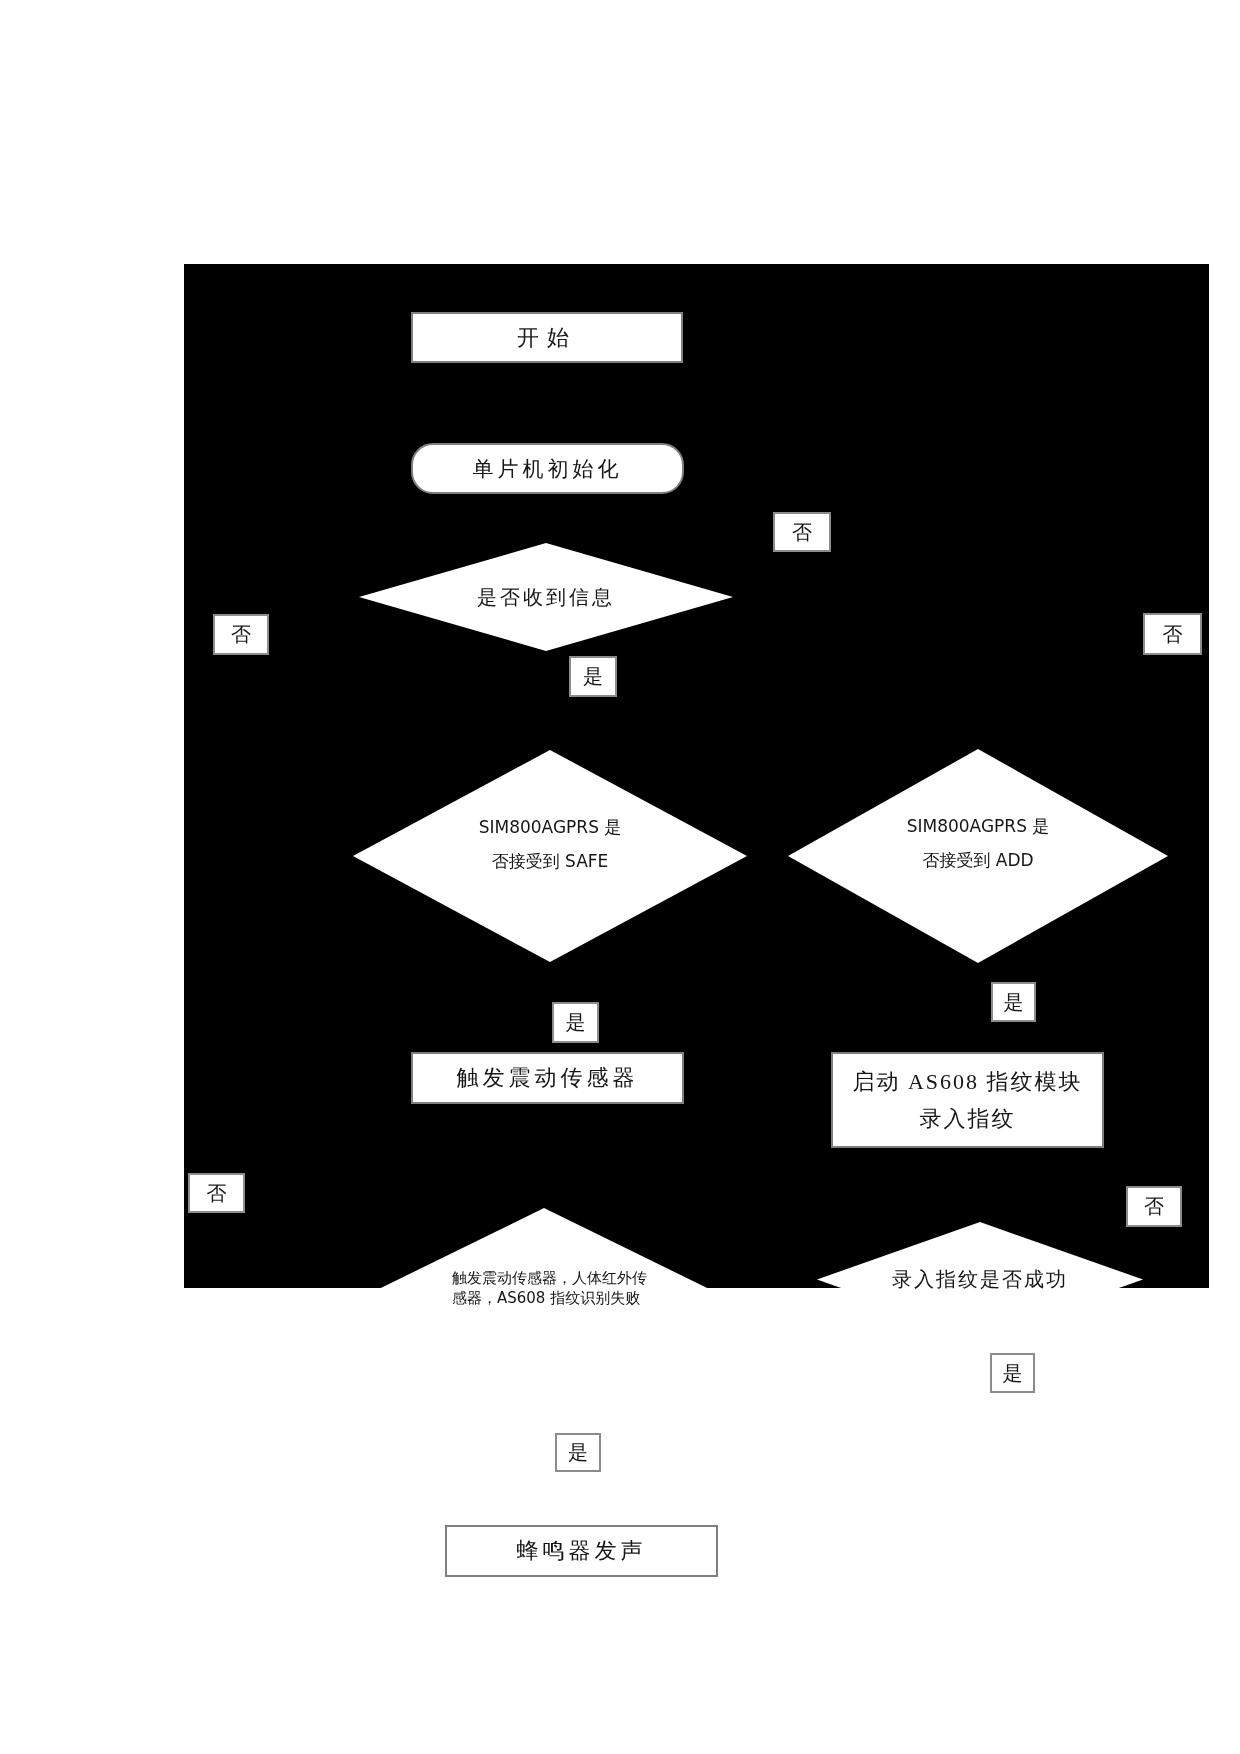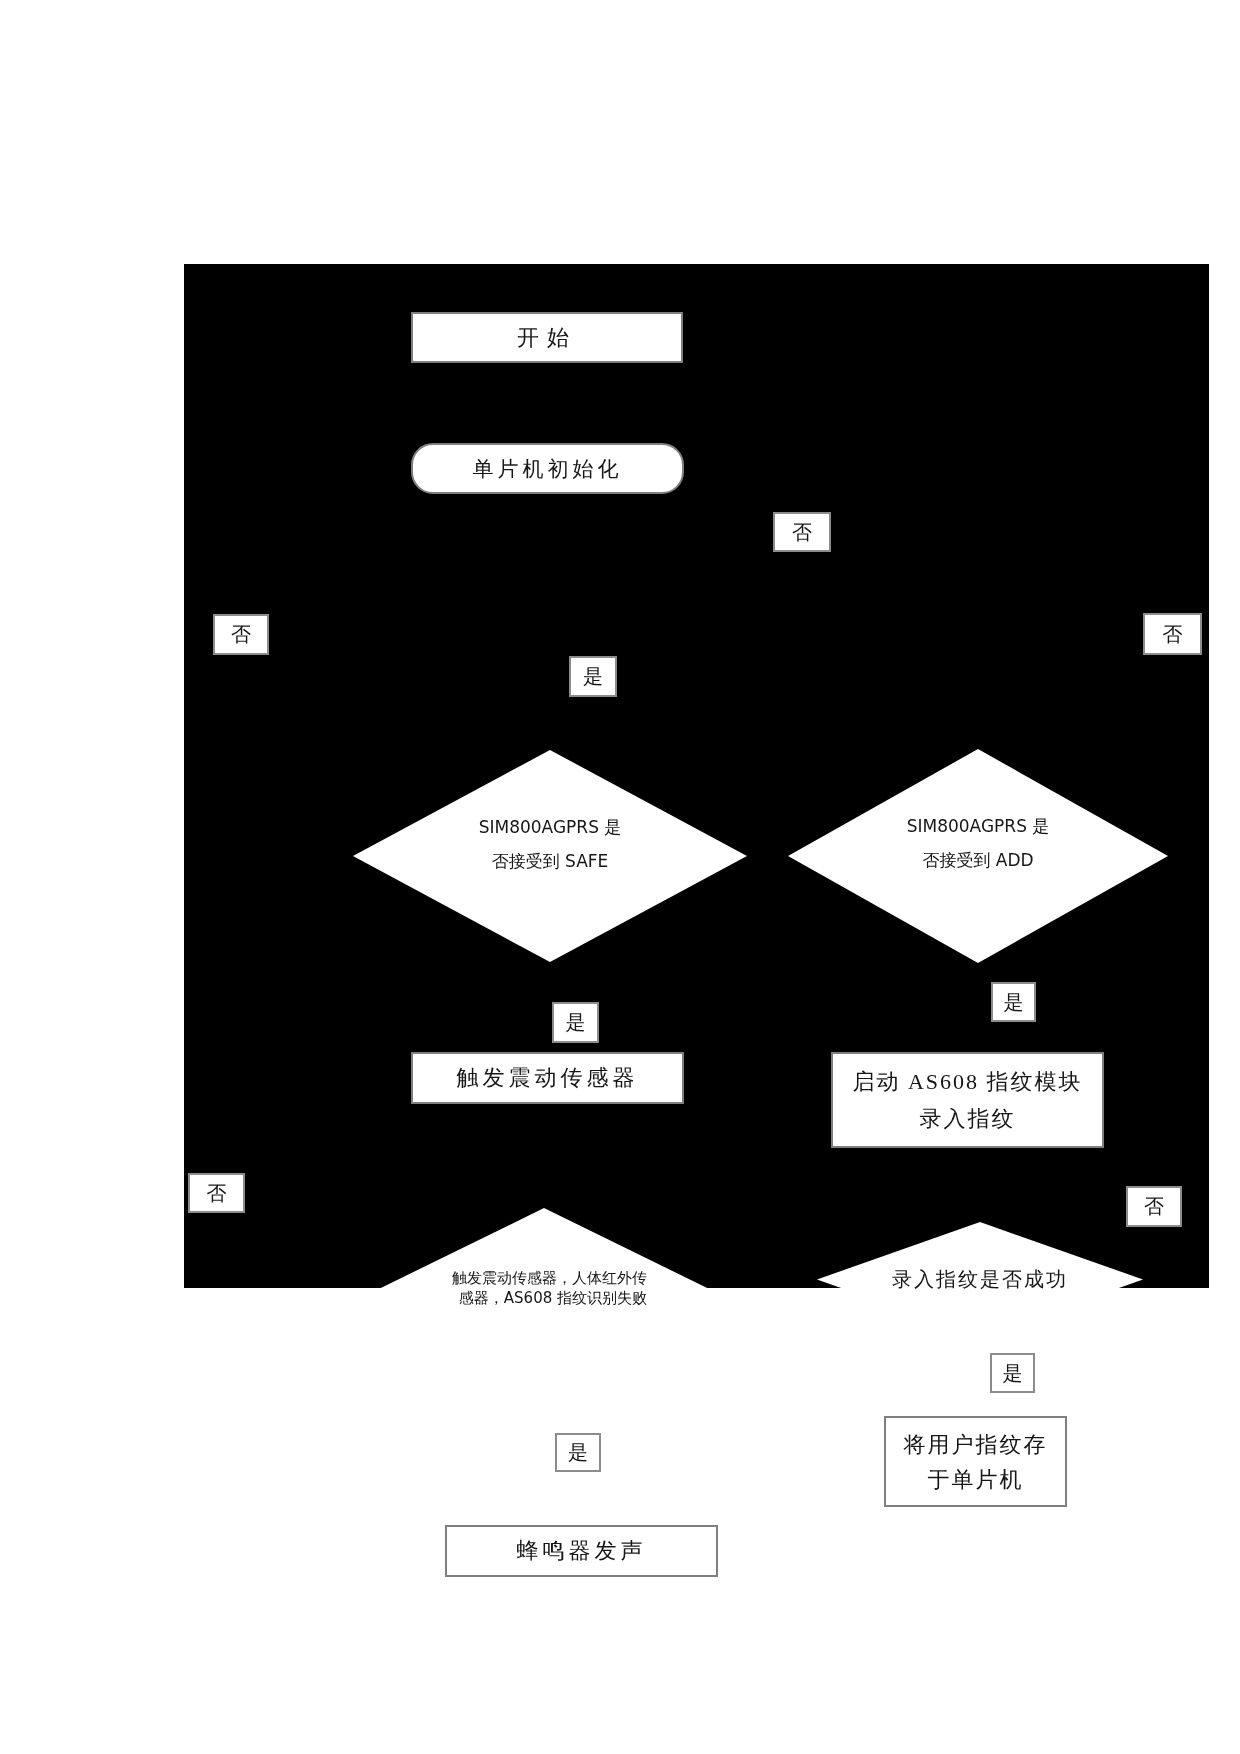--- a/index.html
+++ b/index.html
@@ -41,44 +41,41 @@
 
   <div class="node rect serif-lg" style="left:227px;top:179px;width:273px;height:51px;font-size:21px;border-radius:22px;">单片机初始化</div>
 
   <div class="node rect serif-lg" style="left:227px;top:788px;width:273px;height:52px;">触发震动传感器</div>
 
   <div class="node rect serif-lg" style="left:647px;top:788px;width:273px;height:96px;line-height:37px;font-size:22px;letter-spacing:2px;">
     <span class="line">启动 AS608 指纹模块</span>
     <span class="line">录入指纹</span>
   </div>
 
-  <div class="node rect serif-lg" style="left:700px;top:1152px;width:183px;height:91px;line-height:35px;font-size:22px;letter-spacing:2px;">
-    <span class="line">将用户指纹存</span>
-    <span class="line">于单片机</span>
-  </div>
 
   <div class="node rect serif-lg" style="left:225px;top:1261px;width:273px;height:52px;margin-left:36px;">蜂鸣器发声</div>
 
+  <div class="node diamond serif-md" style="left:175px;top:279px;width:374px;height:108px;">是否收到信息</div>
 
   <div class="node diamond sans-sm" style="left:169px;top:486px;width:394px;height:212px;font-size:17px;line-height:34px;">
     <div style="transform:translateY(-12px);">
       <span class="line">SIM800AGPRS 是</span>
       <span class="line">否接受到 SAFE</span>
     </div>
   </div>
 
   <div class="node diamond sans-sm" style="left:604px;top:485px;width:380px;height:214px;font-size:17px;line-height:34px;">
     <div style="transform:translateY(-13px);">
       <span class="line">SIM800AGPRS  是</span>
       <span class="line">否接受到 ADD</span>
     </div>
   </div>
 
   <div class="node diamond sans-sm" style="left:156px;top:944px;width:408px;height:200px;font-size:15px;justify-content:flex-start;align-items:flex-start;">
-    <div style="position:absolute;left:112px;top:60px;text-align:right;line-height:20px;">
+    <div style="position:absolute;left:112px;top:60px;text-align:left;line-height:20px;">
       <span class="line">触发震动传感器，人体红外传</span>
       <span class="line">感器，AS608 指纹识别失败</span>
     </div>
   </div>
 
   <div class="node diamond" style="left:633px;top:958px;width:326px;height:115px;font-size:20px;letter-spacing:2px;">录入指纹是否成功</div>
 
   <div class="node tag" style="left:589px;top:248px;width:58px;height:40px;">否</div>
 
   <div class="node tag" style="left:29px;top:350px;width:56px;height:41px;">否</div>

